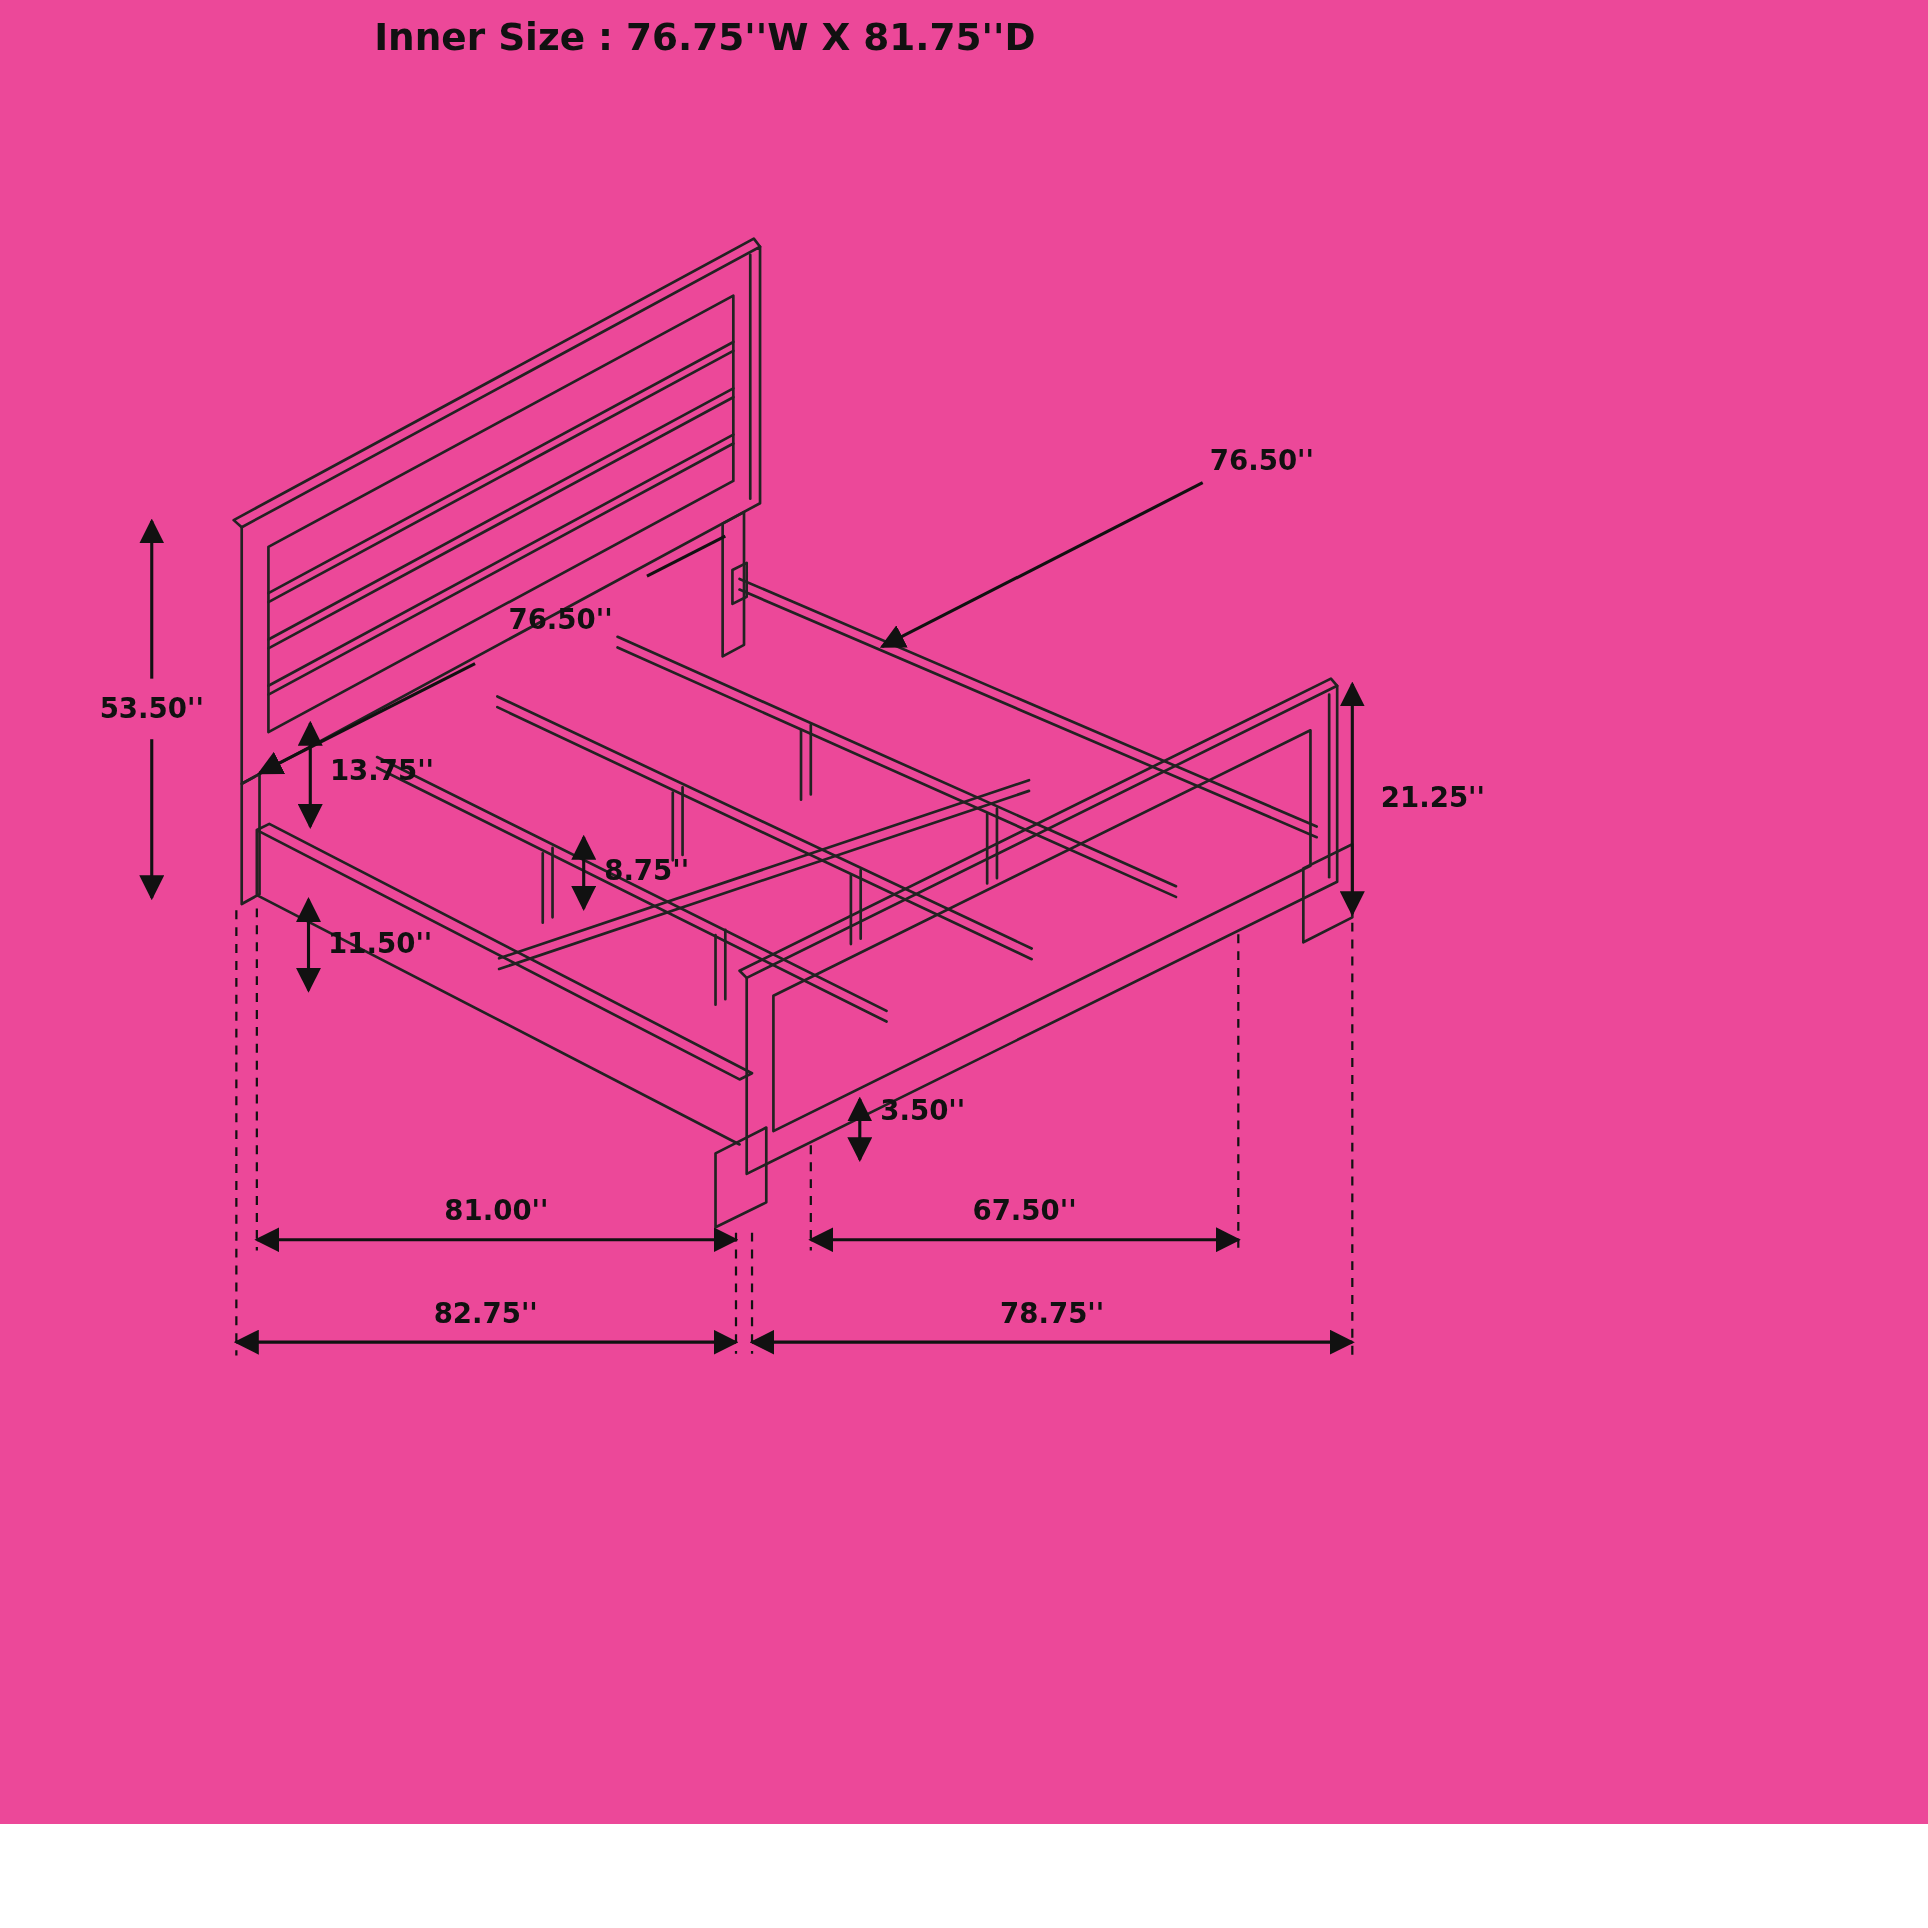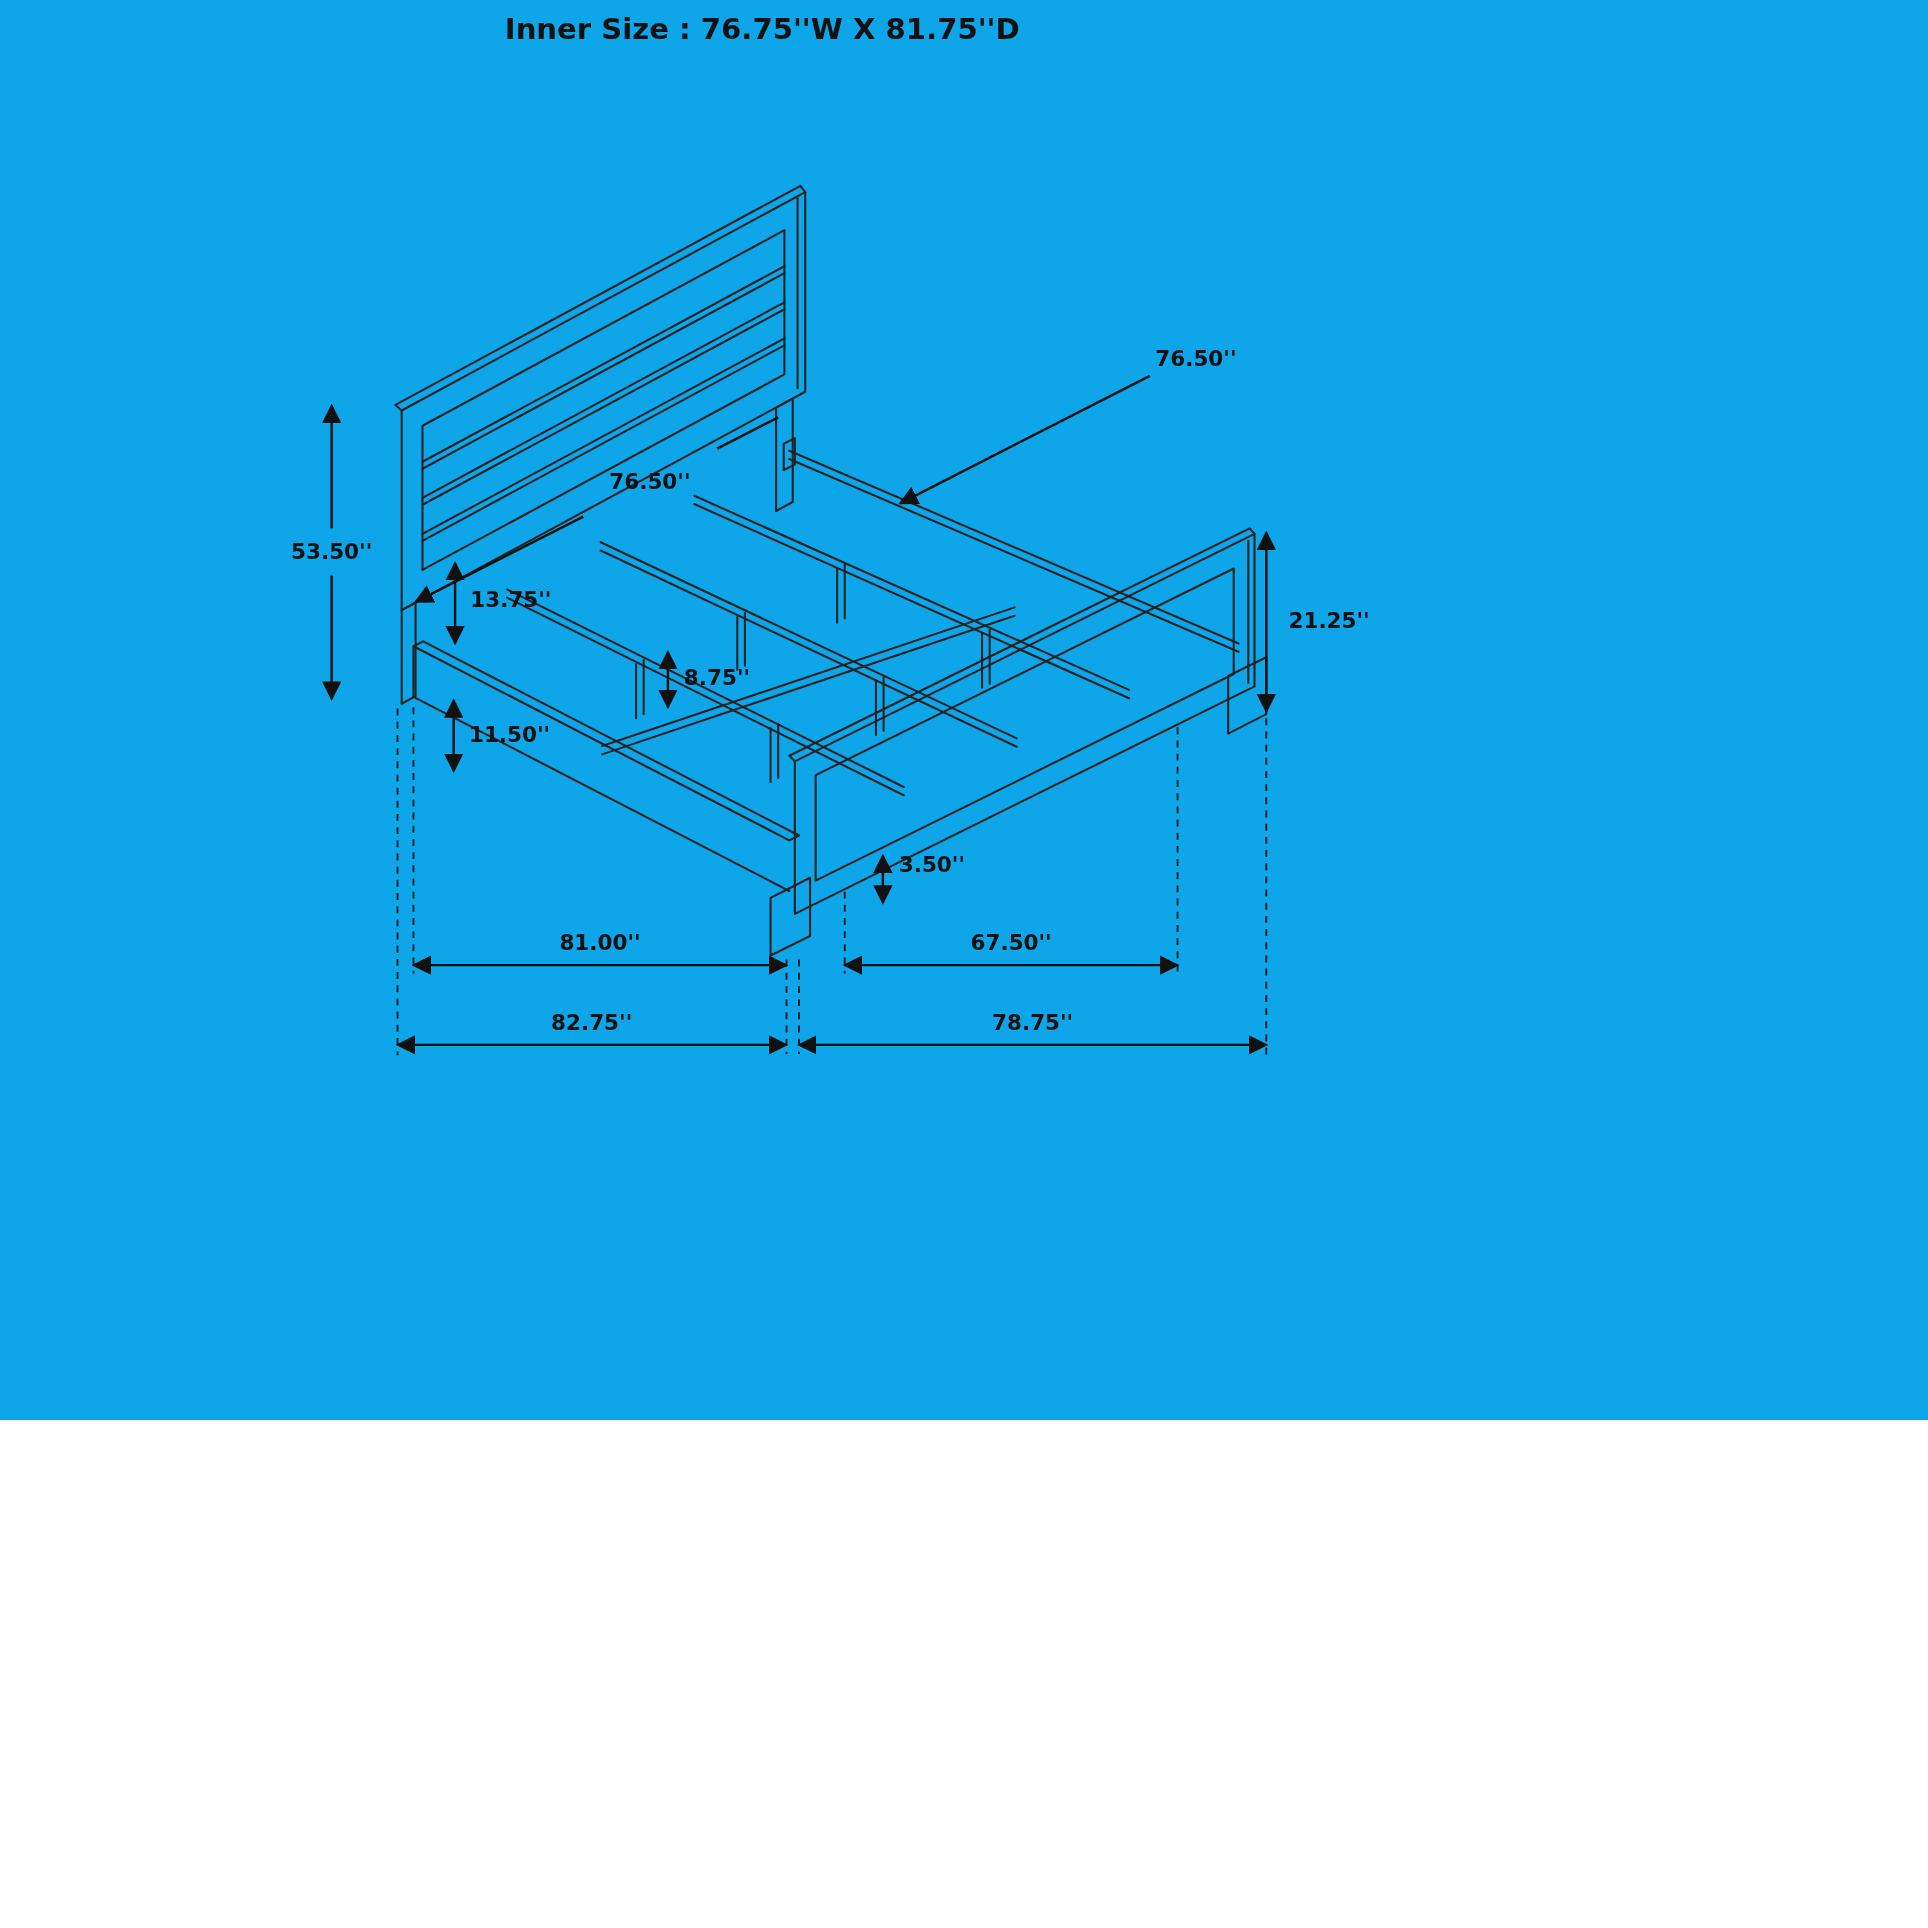--- a/index.html
+++ b/index.html
@@ -3,22 +3,22 @@
 <meta charset="utf-8">
 <style>
   html, body {
     margin: 0;
     padding: 0;
     background: #ffffff;
   }
   .stage {
     position: relative;
     width: 1928px;
-    height: 1420px;
-    background: #0ea5e9;
+    height: 1824px;
+    background: #ec4899;
     overflow: hidden;
   }
   svg {
     display: block;
     width: 100%;
     height: 100%;
   }
   svg text {
     font-family: "DejaVu Sans", "Liberation Sans", sans-serif;
     font-weight: 700;

